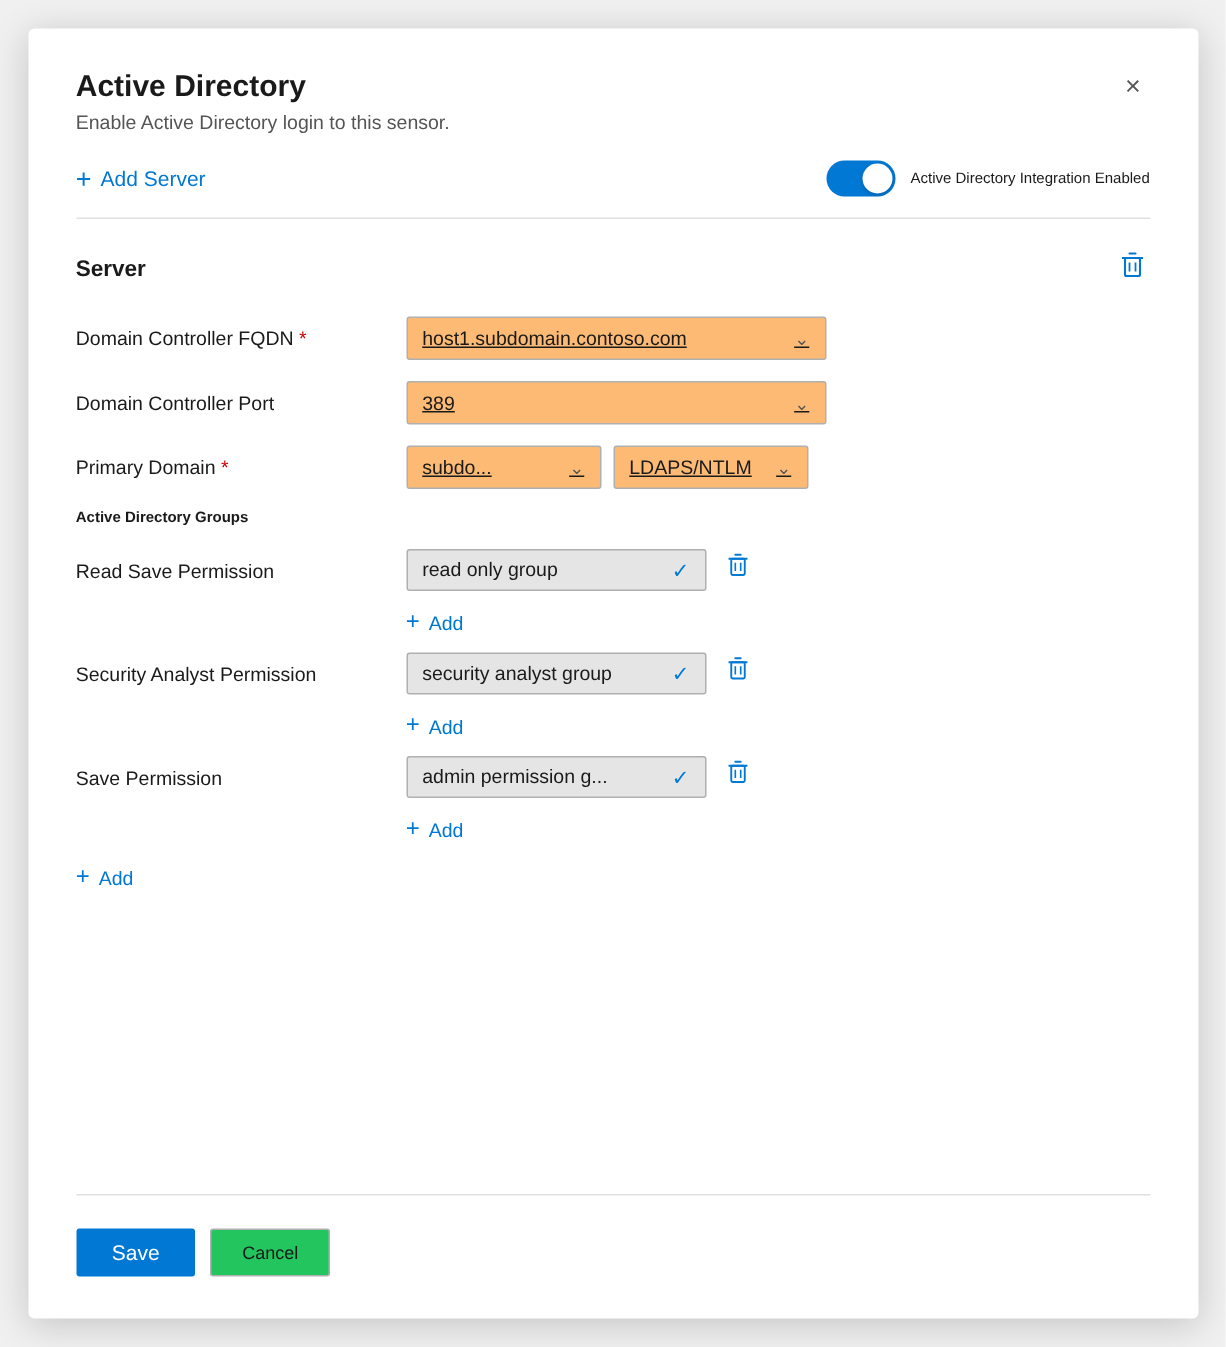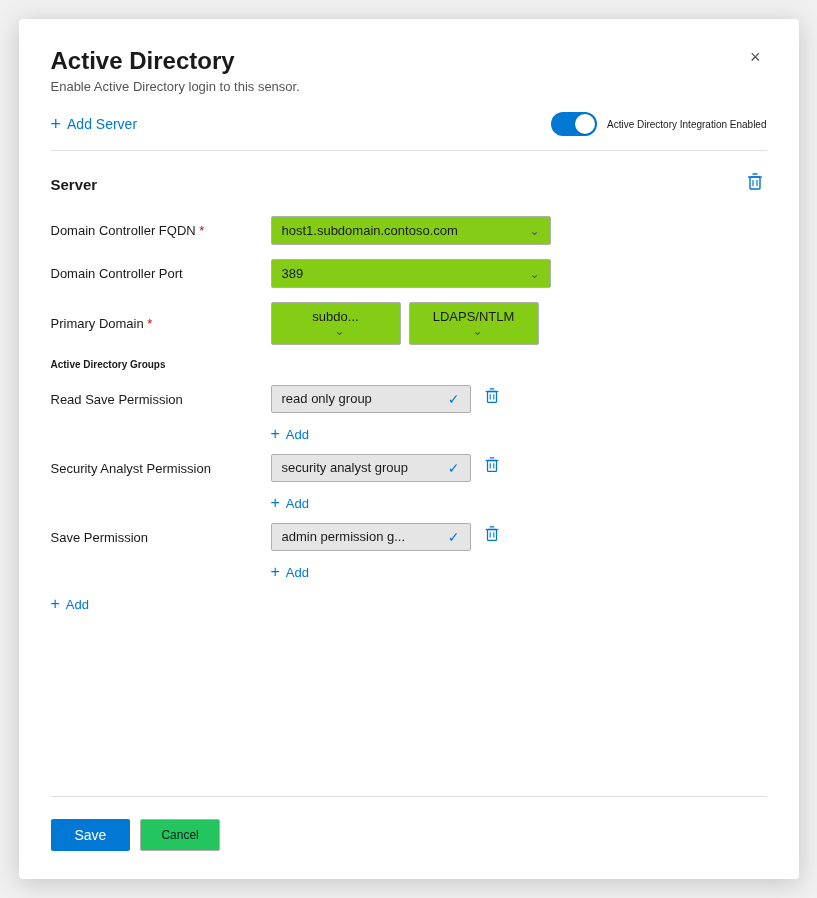--- a/index.html
+++ b/index.html
@@ -22,21 +22,21 @@
       padding: 0;
       position: relative;
     }
     .dialog-header {
       display: flex;
       align-items: flex-start;
       justify-content: space-between;
       padding: 28px 32px 10px 32px;
     }
     .dialog-title {
-      font-size: 24px;
+      font-size: 20px;
       font-weight: 600;
       color: #1a1a1a;
     }
     .dialog-subtitle {
       font-size: 13px;
       color: #555;
       margin-top: 4px;
     }
     .close-btn {
       background: none;
@@ -148,26 +148,27 @@
     }
     .select-box {
       display: flex;
       align-items: center;
       justify-content: space-between;
       border: 1px solid #b0b0b0;
       border-radius: 2px;
       padding: 6px 10px;
       font-size: 13px;
       color: #1a1a1a;
-      background: #84cc16;
+      background: #fdba74;
       cursor: pointer;
       min-width: 0;
+      text-decoration: underline;
     }
     .select-box.wide { width: 280px; }
-    .select-box.medium { width: 130px; flex-direction: column; }
+    .select-box.medium { width: 130px; }
     .chevron {
       font-size: 12px;
       color: #555;
       margin-left: 8px;
     }
     .section-label {
       font-size: 10px;
       font-weight: 700;
       color: #1a1a1a;
       margin-bottom: 14px;

